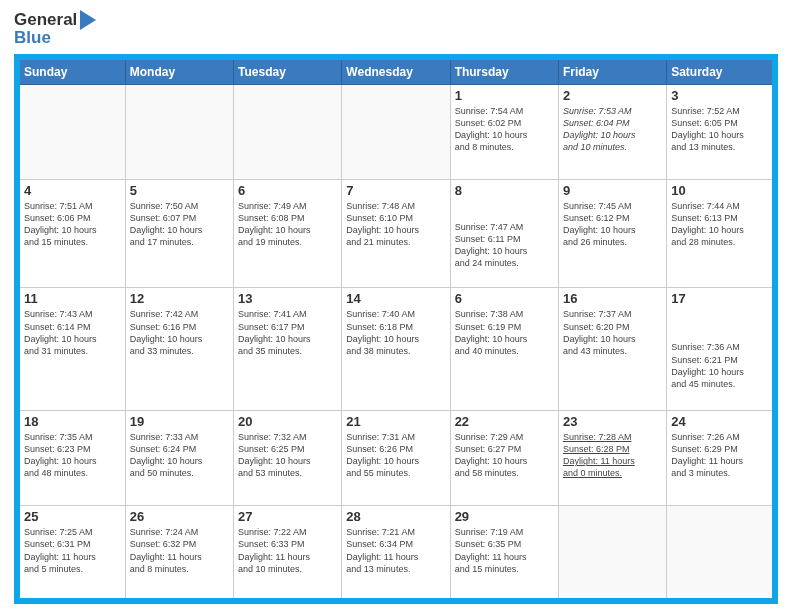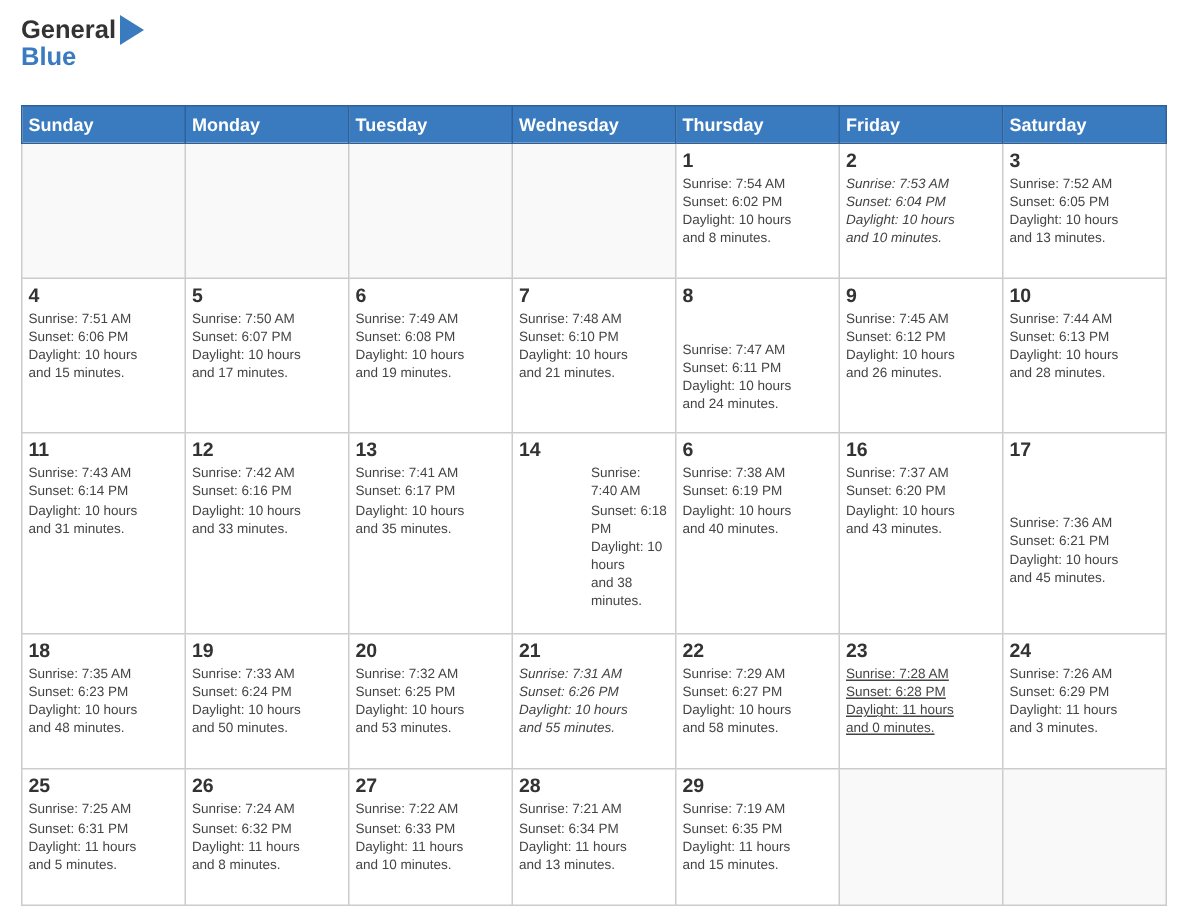--- a/index.html
+++ b/index.html
@@ -10,21 +10,20 @@
       height: 612px;
       overflow: hidden;
     }
     .page {
       width: 792px;
       height: 612px;
       background: #fff;
       display: flex;
       flex-direction: column;
       padding: 10px 14px 8px 14px;
-      gap: 16px;
     }
     .top-section {
       display: flex;
       justify-content: space-between;
       align-items: flex-start;
       margin-bottom: 6px;
     }
     .logo {
       display: flex;
       align-items: center;
@@ -39,21 +38,21 @@
       color: #333;
       line-height: 1.1;
     }
     .calendar-subtitle {
       font-size: 14px;
       color: #555;
       margin-top: 2px;
     }
     .calendar {
       flex: 1;
-      border: 1px solid #0ea5e9;
+      border: 6px solid #0ea5e9;
       border-collapse: collapse;
       width: 100%;
       table-layout: fixed;
     }
     .calendar th {
       background: #3a7abf;
       color: #fff;
       font-size: 12px;
       font-weight: bold;
       padding: 5px 4px;
@@ -214,21 +213,21 @@
           </td>
           <td>
             <span class="day-num">13</span>
             <div class="day-info" style="white-space: pre-line;">Sunrise: 7:41 AM
 Sunset: 6:17 PM
 Daylight: 10 hours
 and 35 minutes.</div>
           </td>
           <td>
             <span class="day-num">14</span>
-            <div class="day-info" style="white-space: pre-line; margin-left: 48px;">Sunrise: 7:40 AM
+            <div class="day-info" style="white-space: pre-line;">Sunrise: 7:40 AM
 Sunset: 6:18 PM
 Daylight: 10 hours
 and 38 minutes.</div>
           </td>
           <td>
             <span class="day-num">6</span>
             <div class="day-info" style="white-space: pre-line;">Sunrise: 7:38 AM
 Sunset: 6:19 PM
 Daylight: 10 hours
 and 40 minutes.</div>
@@ -265,21 +264,21 @@
           </td>
           <td>
             <span class="day-num">20</span>
             <div class="day-info" style="white-space: pre-line;">Sunrise: 7:32 AM
 Sunset: 6:25 PM
 Daylight: 10 hours
 and 53 minutes.</div>
           </td>
           <td>
             <span class="day-num">21</span>
-            <div class="day-info" style="white-space: pre-line; font-style: italic;">Sunrise: 7:31 AM
+            <div class="day-info" style="white-space: pre-line;">Sunrise: 7:31 AM
 Sunset: 6:26 PM
 Daylight: 10 hours
 and 55 minutes.</div>
           </td>
           <td>
             <span class="day-num">22</span>
             <div class="day-info" style="white-space: pre-line;">Sunrise: 7:29 AM
 Sunset: 6:27 PM
 Daylight: 10 hours
 and 58 minutes.</div>

